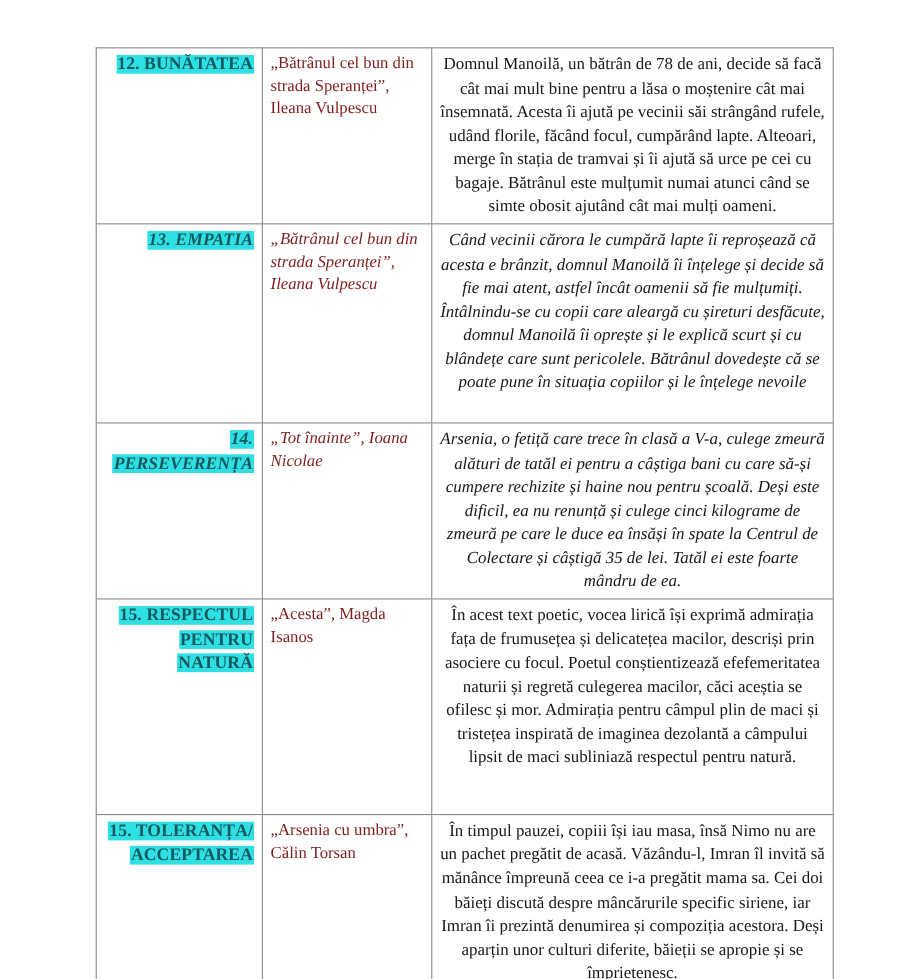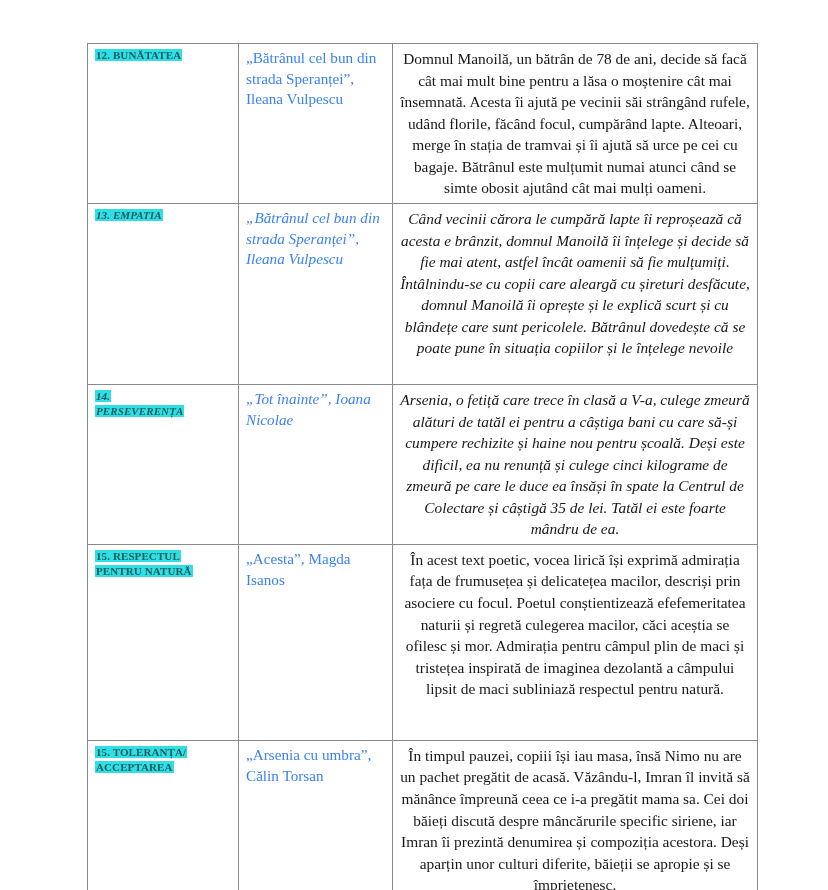--- a/index.html
+++ b/index.html
@@ -57,32 +57,33 @@
     background: #2ee0e4;
     color: #16595e;
     font-weight: 600;
     letter-spacing: 0.1px;
     box-decoration-break: clone;
     -webkit-box-decoration-break: clone;
     padding: 0 1px;
     line-height: 1.30;
   }
   .value-label {
-    font-size: 11px;
+    font-size: 16px;
     display: block;
+    text-align: right;
   }
   .value-label .hl-line {
     display: inline;
   }
 
   .source-text {
     display: block;
     font-size: 15.2px;
     line-height: 1.36;
-    color: #3b82f6;
+    color: #7f1d1d;
   }
 
   .desc-text {
     display: block;
     font-size: 15.4px;
     line-height: 1.40;
     color: #171717;
     text-align: center;
   }
 

